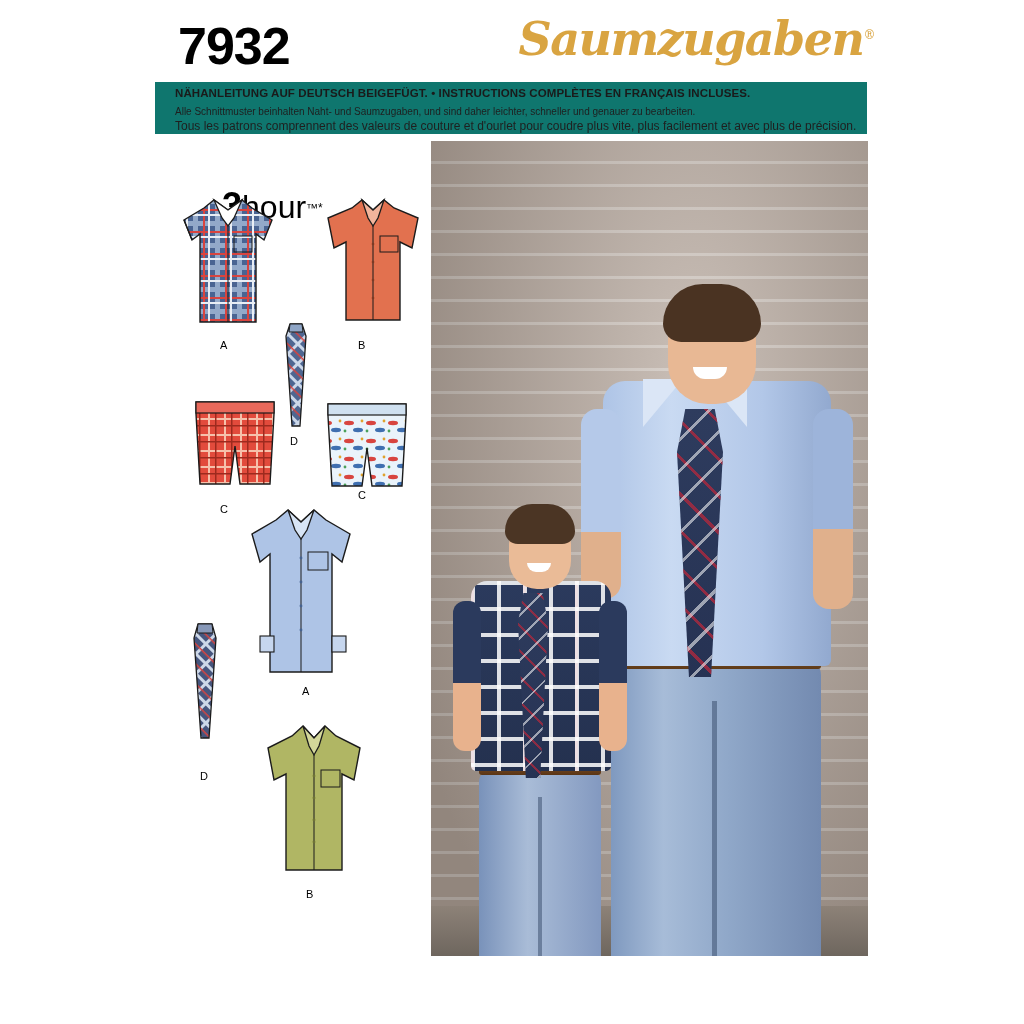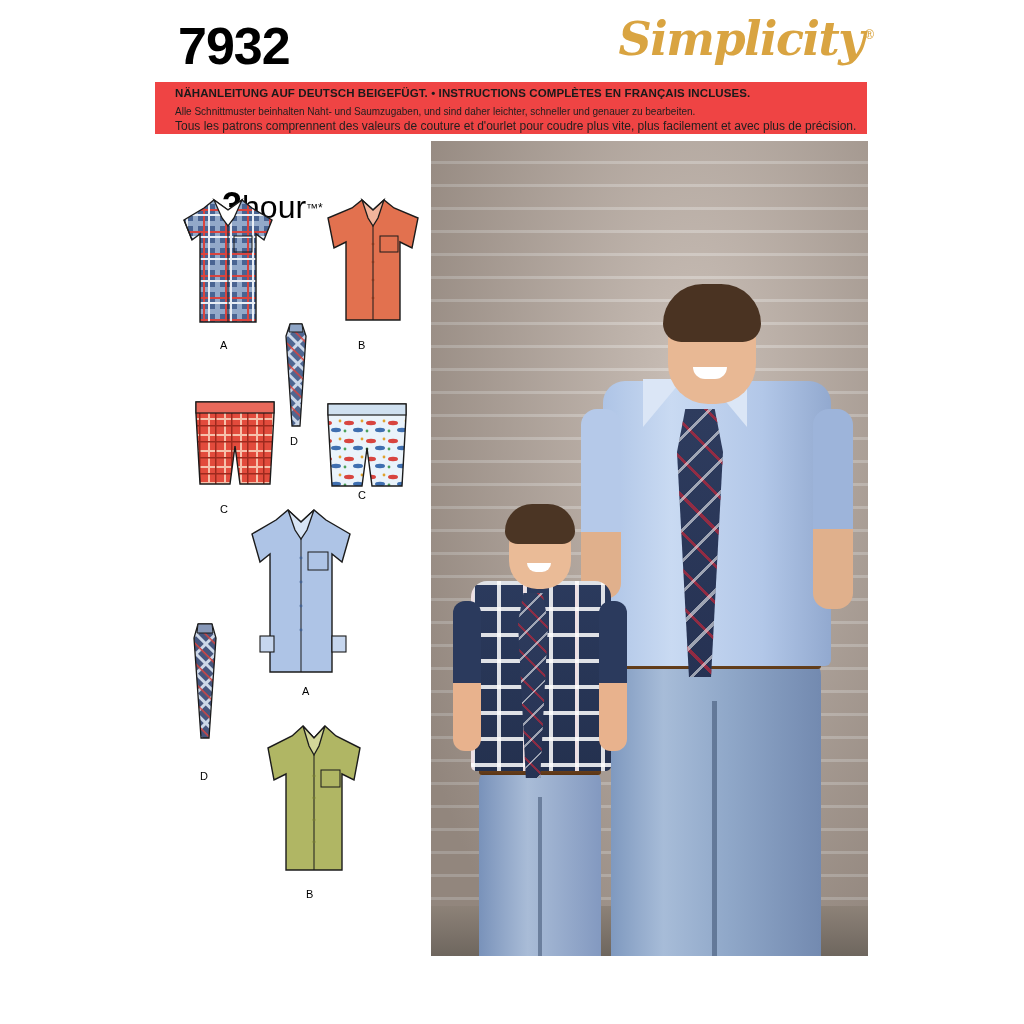--- a/index.html
+++ b/index.html
@@ -52,21 +52,21 @@
     font-weight: normal;
   }
 
   
   .lang-band {
     position: absolute;
     left: 155px;
     top: 82px;
     width: 712px;
     height: 52px;
-    background: #ef4444;
+    background: #0f766e;
   }
   .lang-band .line1 {
     position: absolute;
     left: 20px;
     top: 5px;
     font-size: 11.5px;
     font-weight: bold;
     color: #1a1a1a;
     letter-spacing: 0.1px;
     white-space: nowrap;
@@ -372,21 +372,21 @@
     color: #000;
     font-family: "Liberation Sans", sans-serif;
   }
 </style>
 </head>
 <body>
 
 <div id="page">
 
   <div class="pattern-number">7932</div>
-  <div class="brand"><span>Simplicity</span><span class="reg">®</span></div>
+  <div class="brand"><span>Saumzugaben</span><span class="reg">®</span></div>
 
   <div class="lang-band">
     <div class="line1">NÄHANLEITUNG AUF DEUTSCH BEIGEFÜGT. • INSTRUCTIONS COMPLÈTES EN FRANÇAIS INCLUSES.</div>
     <div class="line2">Alle Schnittmuster beinhalten Naht- und Saumzugaben, und sind daher leichter, schneller und genauer zu bearbeiten.</div>
     <div class="line3">Tous les patrons comprennent des valeurs de couture et d'ourlet pour coudre plus vite, plus facilement et avec plus de précision.</div>
   </div>
 
   <div class="three-hour">
     <span class="num">3</span><span class="word">hour</span><span class="tm">™*</span>
   </div>

